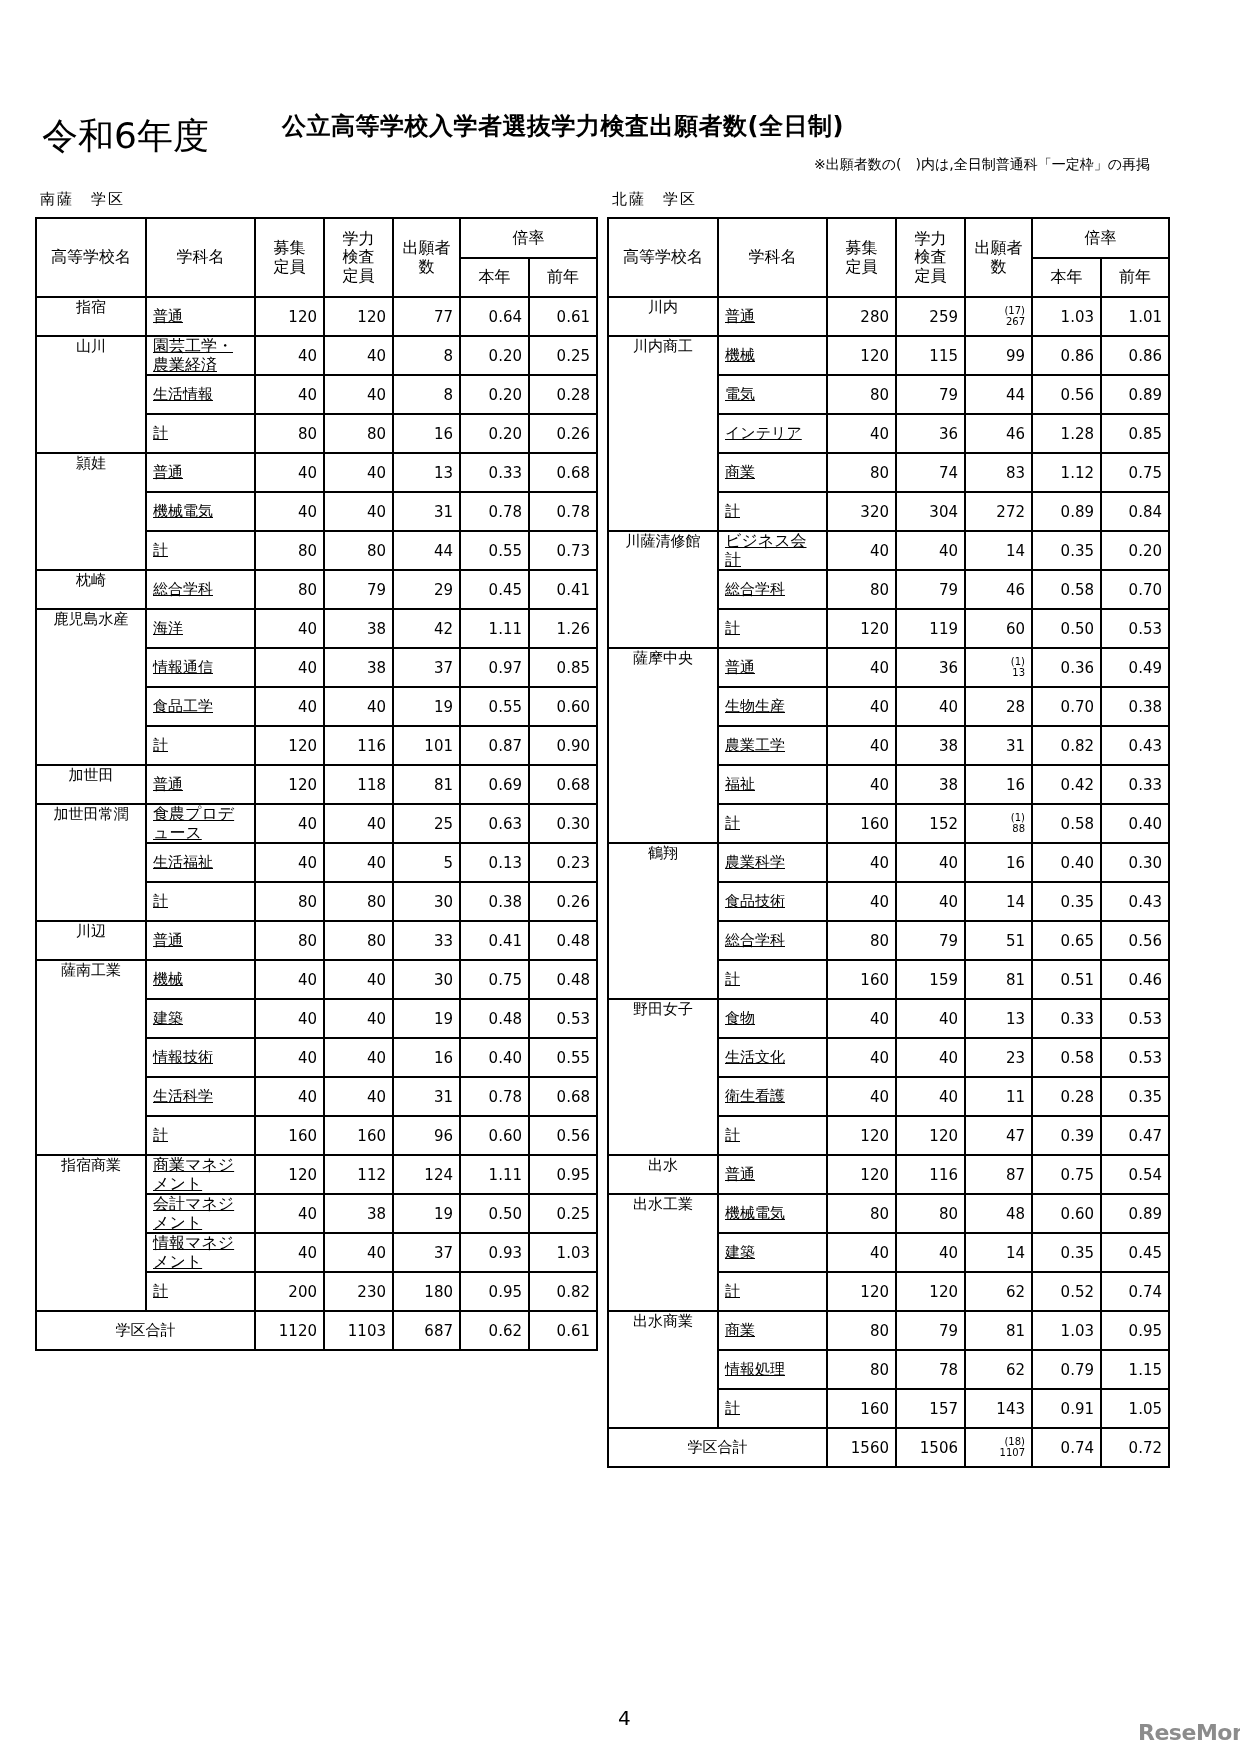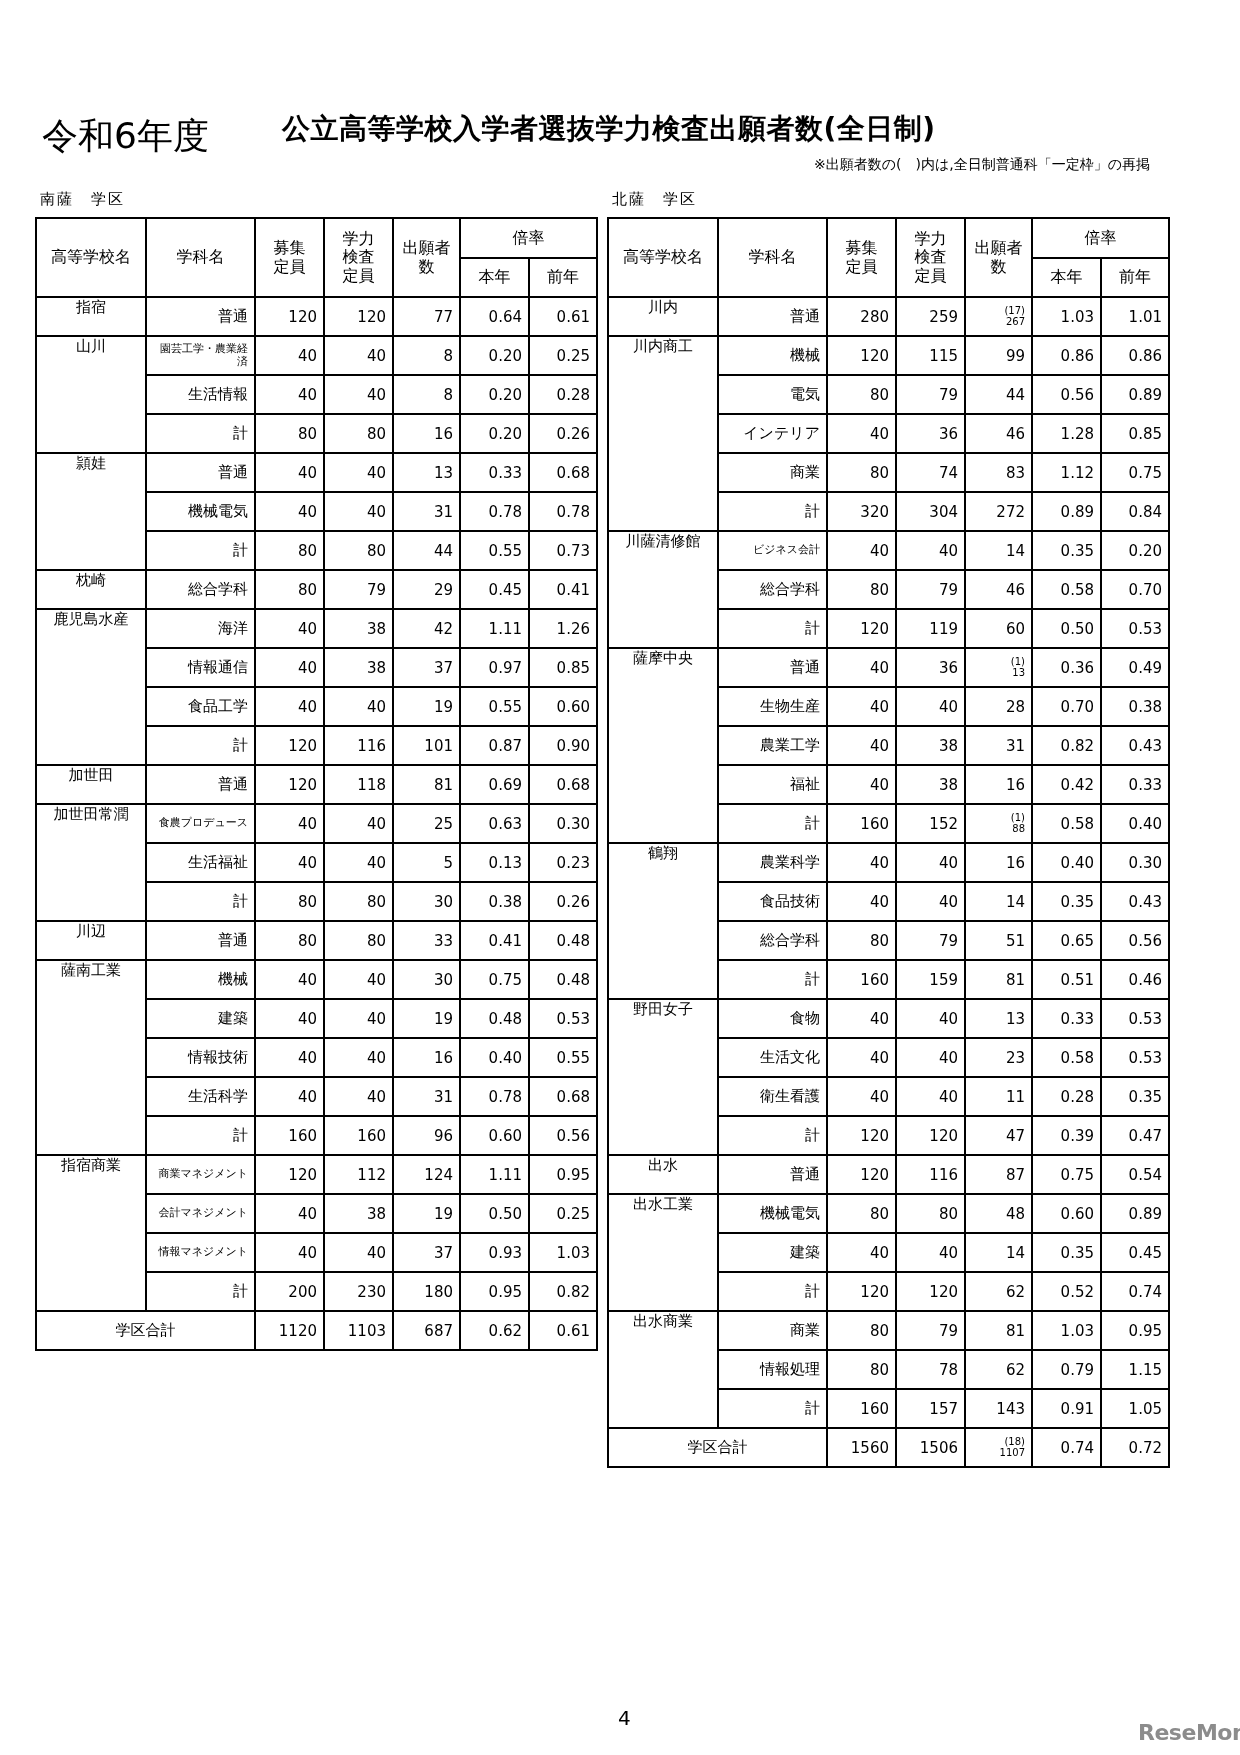--- a/index.html
+++ b/index.html
@@ -1,32 +1,32 @@
 <!DOCTYPE html>
 <html><head>
 <meta charset="utf-8">
 <style>
   html, body { margin:0; padding:0; background:#ffffff; }
   body { width:1240px; height:1755px; position:relative; overflow:hidden;
          font-family:"DejaVu Sans", "Liberation Sans", sans-serif; color:#000; }
   .year { position:absolute; left:42px; top:112px; font-size:36px; }
-  .title { position:absolute; left:282px; top:110px; font-size:28px; font-weight:bold; letter-spacing:0.5px;text-align:right; }
+  .title { position:absolute; left:282px; top:110px; font-size:24px; font-weight:bold; letter-spacing:0.5px;text-align:right; }
   .note { position:absolute; right:90px; top:156px; font-size:14px; }
   .district { position:absolute; top:190px; font-size:15px; letter-spacing:2px; }
   .district.left { left:40px;text-align:right; }
   .district.right { left:612px; }
   table.t { position:absolute; top:217px; border-collapse:collapse; table-layout:fixed; }
   table.t.left { left:35px; }
   table.t.right { left:607px; }
   table.t td, table.t th { border:2px solid #000; padding:0 6px; font-weight:normal; box-sizing:border-box; }
   table.t th { font-size:16px; text-align:center; vertical-align:middle; line-height:1.15; }
   table.t td { height:39px; font-size:15px; }
   td.school { text-align:center; vertical-align:top; padding-top:9px; font-size:15px;margin-left:37px; }
-  td.dept { text-align:right; vertical-align:middle; font-size:15px; }
-  td.dept.small { font-size:11px; line-height:1.15; }
+  td.dept { text-align:left; vertical-align:middle; font-size:15px;text-decoration:underline; }
+  td.dept.small { font-size:16px; line-height:1.15; }
   td.num { text-align:right; vertical-align:middle; font-size:15px; padding-right:4px; }
   td.num.two { font-size:10px; line-height:1.05; }
   td.total-label { text-align:center; vertical-align:middle; font-size:15px; }
   .pg { position:absolute; left:618px; top:1706px; font-size:20px; }
   .wm { position:absolute; left:1138px; top:1720px; font-size:22px; font-weight:bold; color:#8c8c8c; letter-spacing:-0.5px; }
 </style>
 </head>
 <body>
 
 <div class="year">令和6年度</div>

